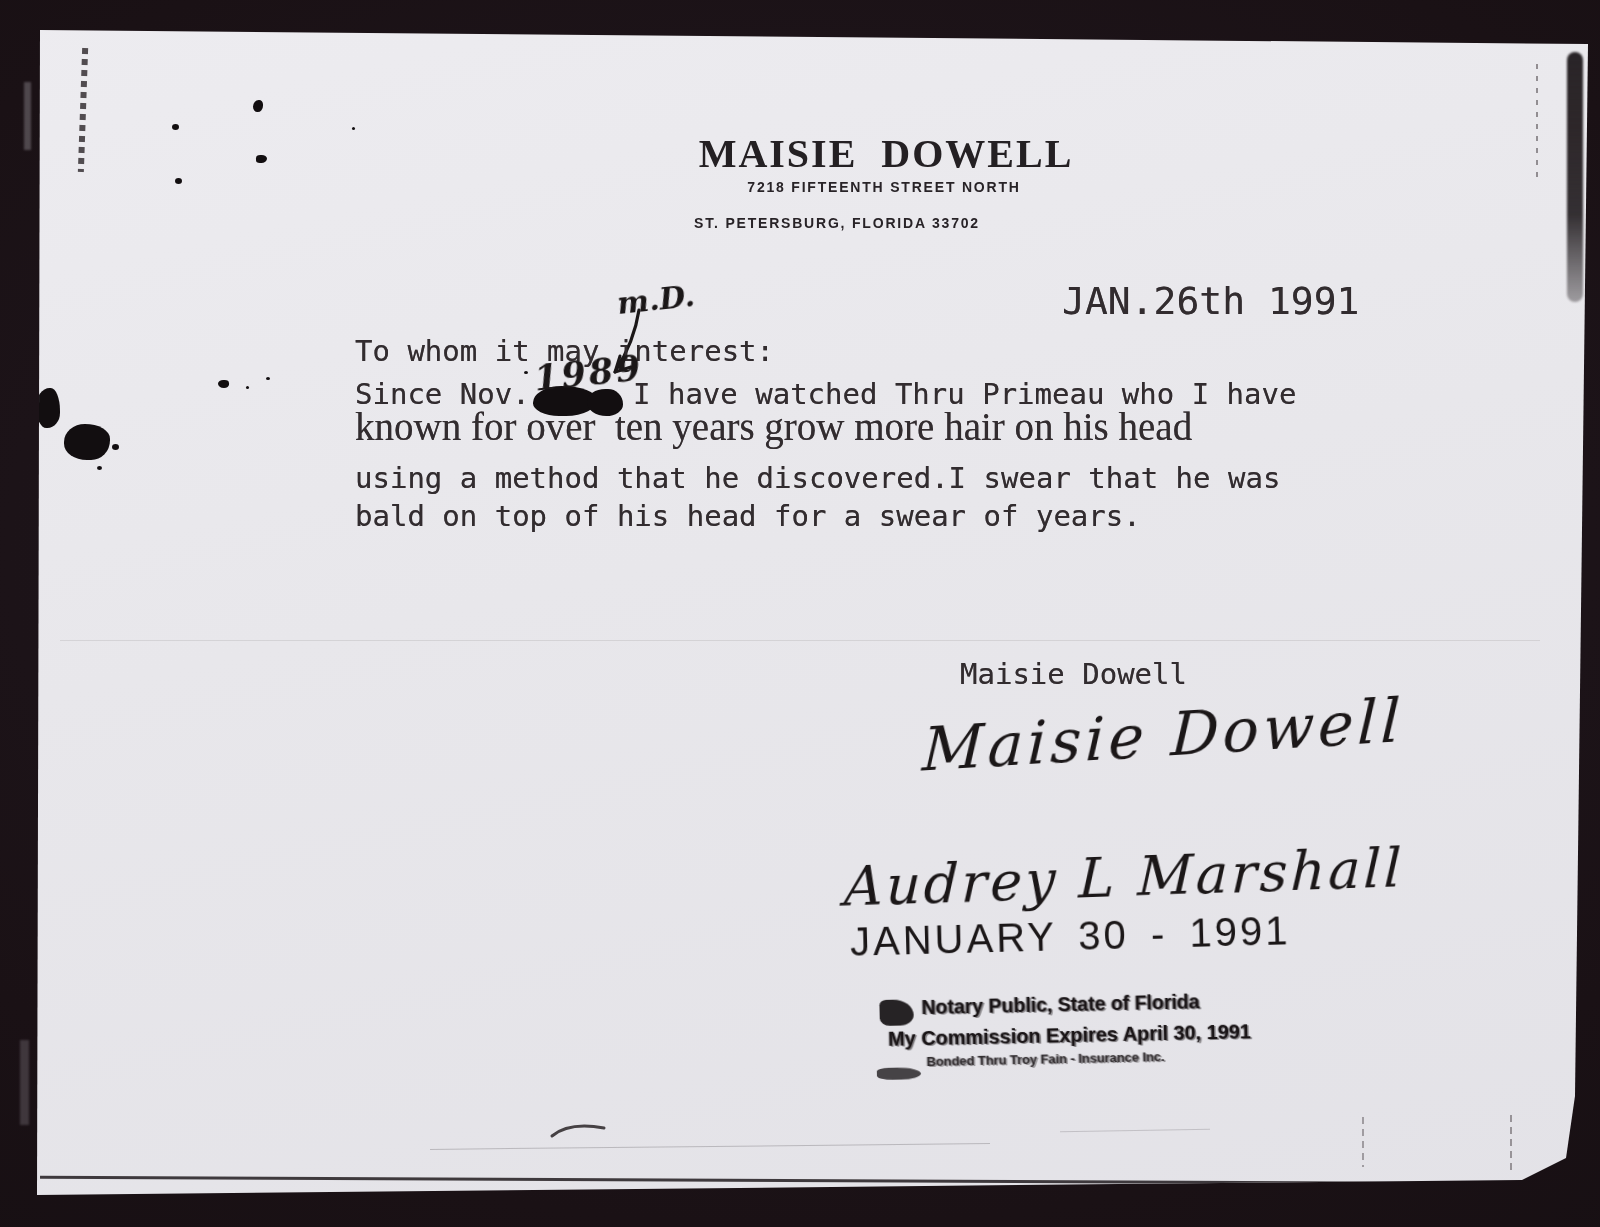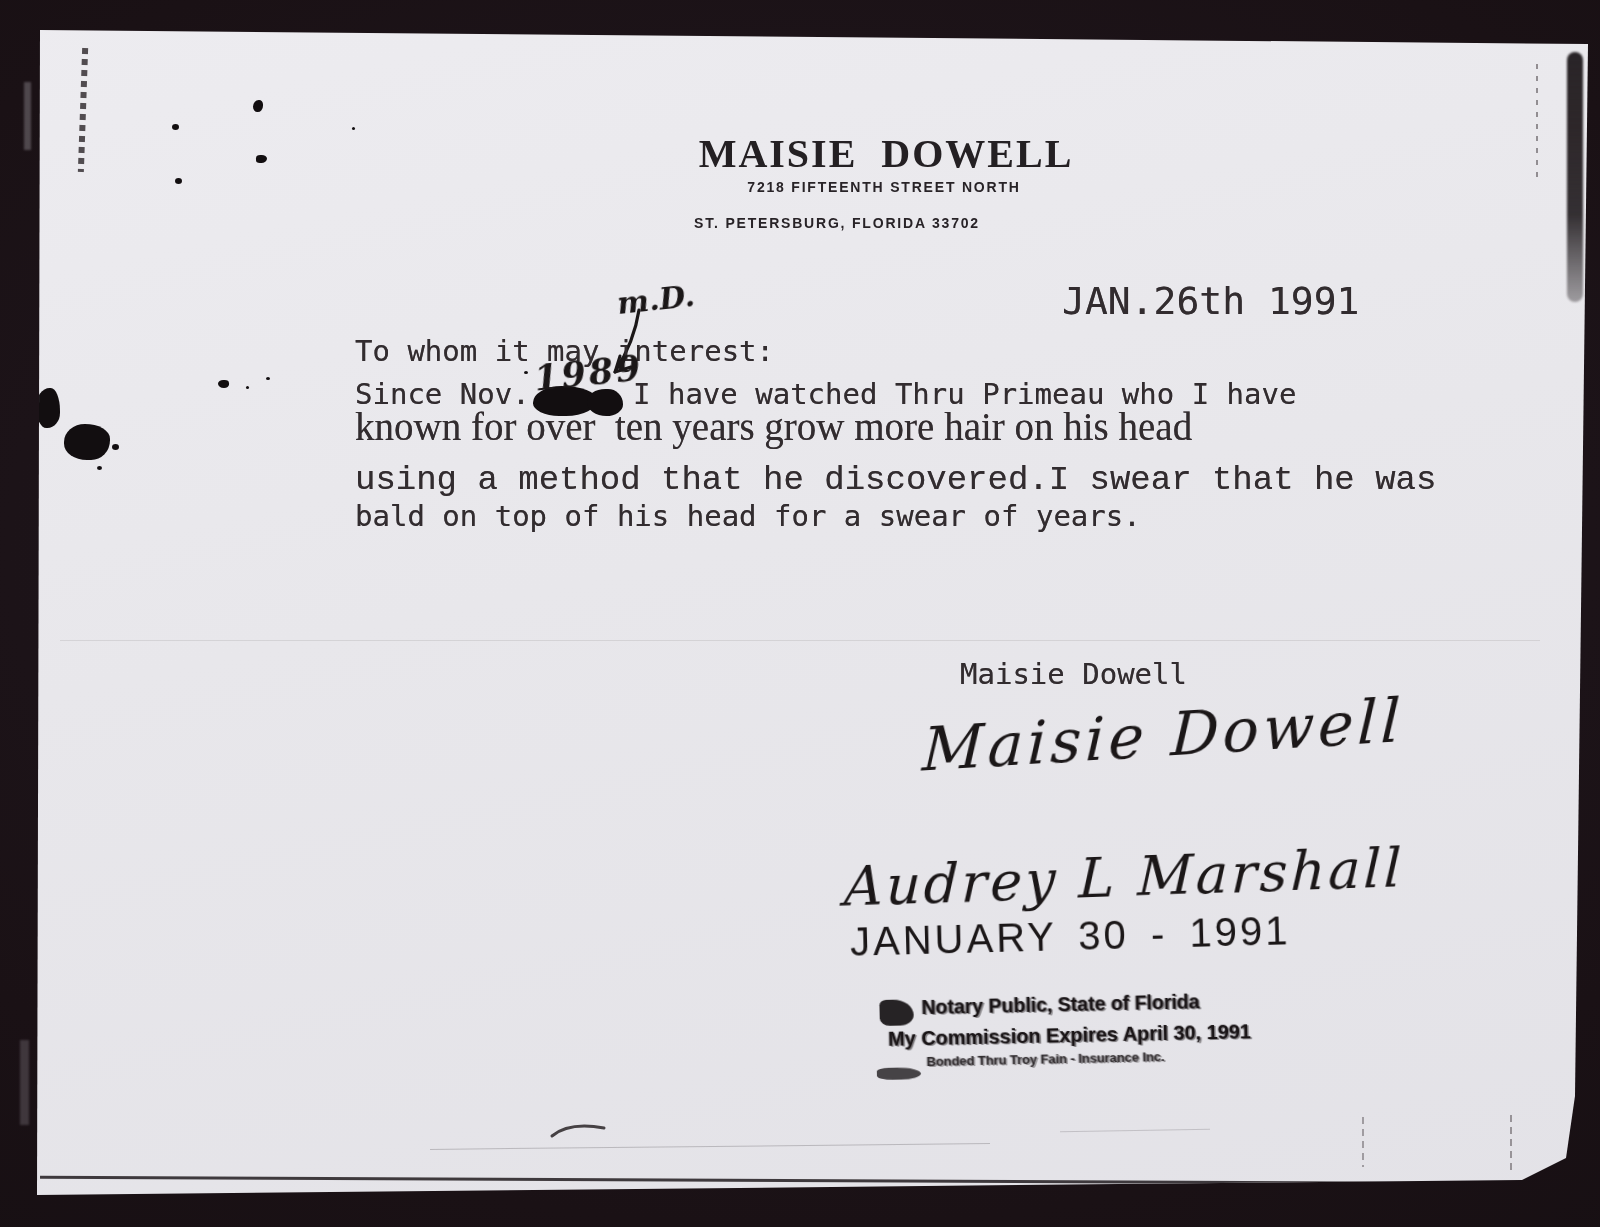--- a/index.html
+++ b/index.html
@@ -53,21 +53,21 @@
     <div class="abs mono" style="left:355px;top:334px;font-size:29px;">To whom it may interest:</div>
 
     <div class="abs" style="left:355px;top:377px;">
       <span class="mono" style="font-size:29px;">Since Nov.</span>
       <span class="blob" style="left:178px;top:9px;width:64px;height:30px;border-radius:48% 60% 52% 44% / 60% 50% 58% 46%;"></span>
       <span class="blob" style="left:232px;top:12px;width:36px;height:27px;border-radius:55% 45% 50% 58% / 50% 60% 46% 55%;"></span>
       <span class="abs mono" style="left:278px;top:0;font-size:29px;">I have watched Thru Primeau who I have</span>
     </div>
 
     <div class="abs mono" style="left:355px;top:404px;font-size:39px;font-family:Liberation Serif, serif;">known for over  ten years grow more hair on his head</div>
-    <div class="abs mono" style="left:355px;top:461px;font-size:34px;font-family:Liberation Mono, monospace;">using a method that he discovered.I swear that he was</div>
+    <div class="abs mono" style="left:355px;top:461px;font-size:29px;">using a method that he discovered.I swear that he was</div>
     <div class="abs mono" style="left:355px;top:499px;font-size:29px;">bald on top of his head for a swear of years.</div>
 
     <div class="abs mono" style="left:960px;top:657px;font-size:29px;">Maisie Dowell</div>
     <div class="abs hand" style="left:922px;top:700px;font-size:60px;letter-spacing:4px;transform:rotate(-3.5deg) skewX(-6deg);">Maisie Dowell</div>
 
     <div class="abs hand" style="left:844px;top:846px;font-size:54px;letter-spacing:3px;transform:rotate(-2deg) skewX(-4deg);">Audrey L Marshall</div>
     <div class="abs hand-print" style="left:850px;top:914px;font-size:40px;letter-spacing:3px;word-spacing:8px;transform:rotate(-1.5deg);">JANUARY 30 - 1991</div>
 
     <div class="abs stamp" style="left:880px;top:992px;">
       <span class="blob" style="left:0;top:4px;width:34px;height:26px;border-radius:20% 60% 40% 30%;opacity:.9;"></span>

